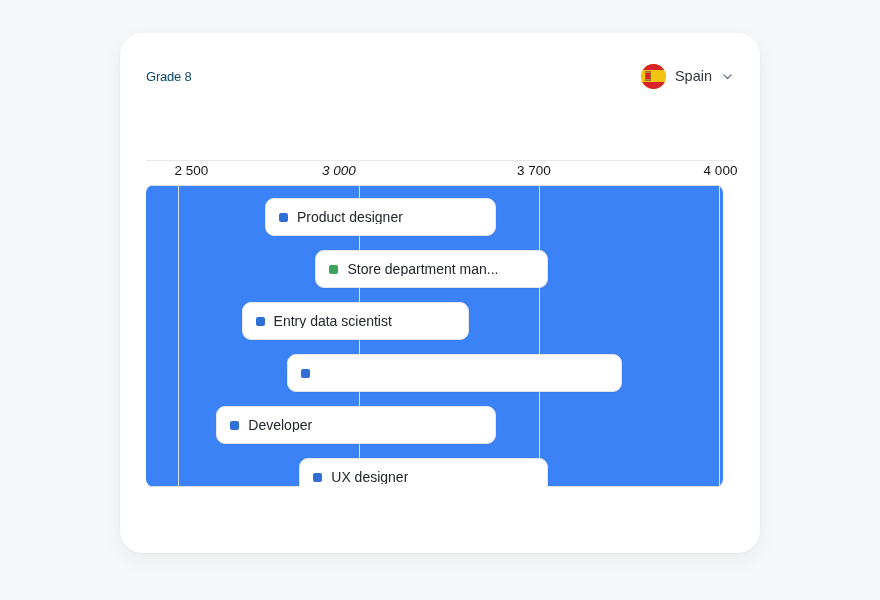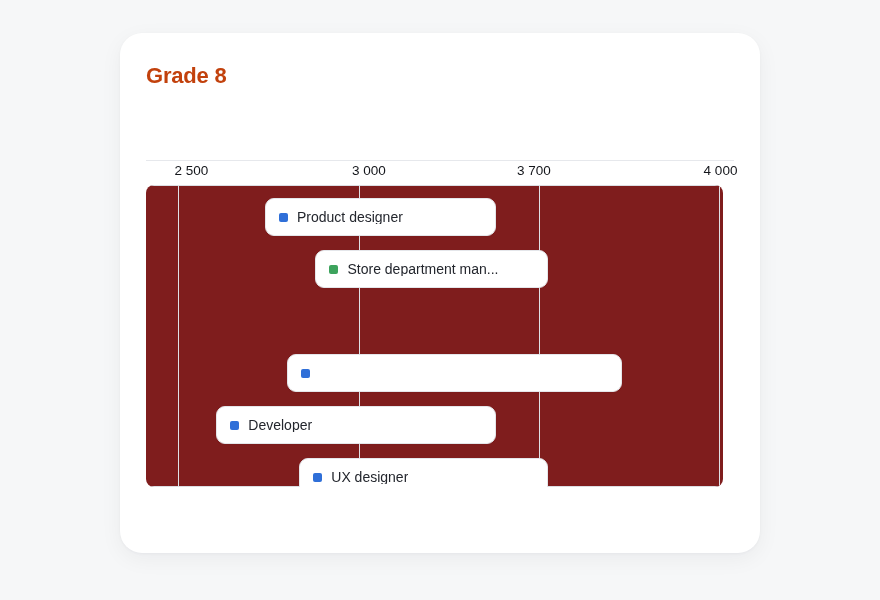--- a/index.html
+++ b/index.html
@@ -42,23 +42,23 @@
     left: 0; top: 0;
     width: 640px;
     height: 82px;
     display: flex;
     align-items: center;
     justify-content: space-between;
     padding: 0 26px 0 26px;
   }
 
   .card-title {
-    font-size: 22px;
-    font-weight: 700;
-    color: #c2410c;
+    font-size: 13px;
+    font-weight: 400;
+    color: #0c4a6e;
     letter-spacing: -0.2px;
     line-height: 1;
     padding-top: 4px;
   }
 
   .country-select {
     display: flex;
     align-items: center;
     gap: 9px;
     cursor: pointer;
@@ -142,21 +142,21 @@
     top: 0;
   }
 
   
   .plot {
     position: absolute;
     left: 26px;
     top: 152px;
     width: 577px;
     height: 302px;
-    background: #7f1d1d;
+    background: #3b82f6;
     border-radius: 8px 8px 8px 8px;
     overflow: hidden;
   }
   .plot-topline {
     position: absolute;
     left: 0; top: 0;
     width: 100%;
     height: 1px;
     background: #dcdee3;
   }
@@ -206,46 +206,63 @@
 </head>
 <body>
 
 <div class="page">
 
   <div class="card">
 
     <div class="card-header">
       <div class="card-title">Grade 8</div>
 
+      <div class="country-select">
+        <span class="flag">
+          <span class="stripe-top"></span>
+          <span class="stripe-bot"></span>
+          <span class="crest"></span>
+        </span>
+        <span class="country-name">Spain</span>
+        <span>
+          <svg class="chev" viewBox="0 0 16 16" fill="none" stroke="#6b7280" stroke-width="1.6" stroke-linecap="round" stroke-linejoin="round">
+            <path d="M3.5 6 L8 10.5 L12.5 6"></path>
+          </svg>
+        </span>
+      </div>
     </div>
 
     <div class="axis-rule"></div>
 
     <div class="axis" id="axis">
         <div class="axis-label" style="left: 54.4562px; text-align: right;">2 500</div>
-        <div class="axis-label" style="left: 232px;">3 000</div>
+        <div class="axis-label" style="left: 202px; font-style: italic;">3 000</div>
         <div class="axis-label" style="left: 397.081px;">3 700</div>
         <div class="axis-label" style="left: auto; right: 22.6062px;">4 000</div>
       </div>
 
     <div class="plot" id="plot">
       <div class="plot-topline"></div>
       <div class="plot-botline"></div>
     <div class="gridline" style="left: 32px; background: rgb(223, 225, 230);"></div>
         <div class="gridline" style="left: 213px; background: rgb(223, 225, 230);"></div>
         <div class="gridline" style="left: 393px; background: rgb(223, 225, 230);"></div>
         <div class="gridline" style="left: 573px; background: rgb(223, 225, 230);"></div>
         <div class="bar" style="left: 119.006px; width: 230.8px; top: 13px;">
           <span class="swatch" style="background: rgb(47, 111, 216);"></span>
           <span class="bar-label">Product designer</span>
         </div>
         <div class="bar" style="left: 169.494px; width: 232.603px; top: 65px;">
           <span class="swatch" style="background: rgb(61, 163, 93);"></span>
           <span class="bar-label">Store department man...</span>
         </div>
+        <div class="bar" style="left: 95.5656px; width: 227.194px; top: 117px;">
+          <span class="swatch" style="background: rgb(47, 111, 216);"></span>
+          <span class="bar-label">Entry data scientist</span>
+        </div>
         <div class="bar" style="left: 140.644px; width: 335.381px; top: 169px;">
           <span class="swatch" style="background: rgb(47, 111, 216);"></span>
         </div>
         <div class="bar" style="left: 70.3219px; width: 279.484px; top: 221px;">
           <span class="swatch" style="background: rgb(47, 111, 216);"></span>
           <span class="bar-label">Developer</span>
         </div>
         <div class="bar" style="left: 153.266px; width: 248.831px; top: 273px;">
           <span class="swatch" style="background: rgb(47, 111, 216);"></span>
           <span class="bar-label">UX designer</span>

